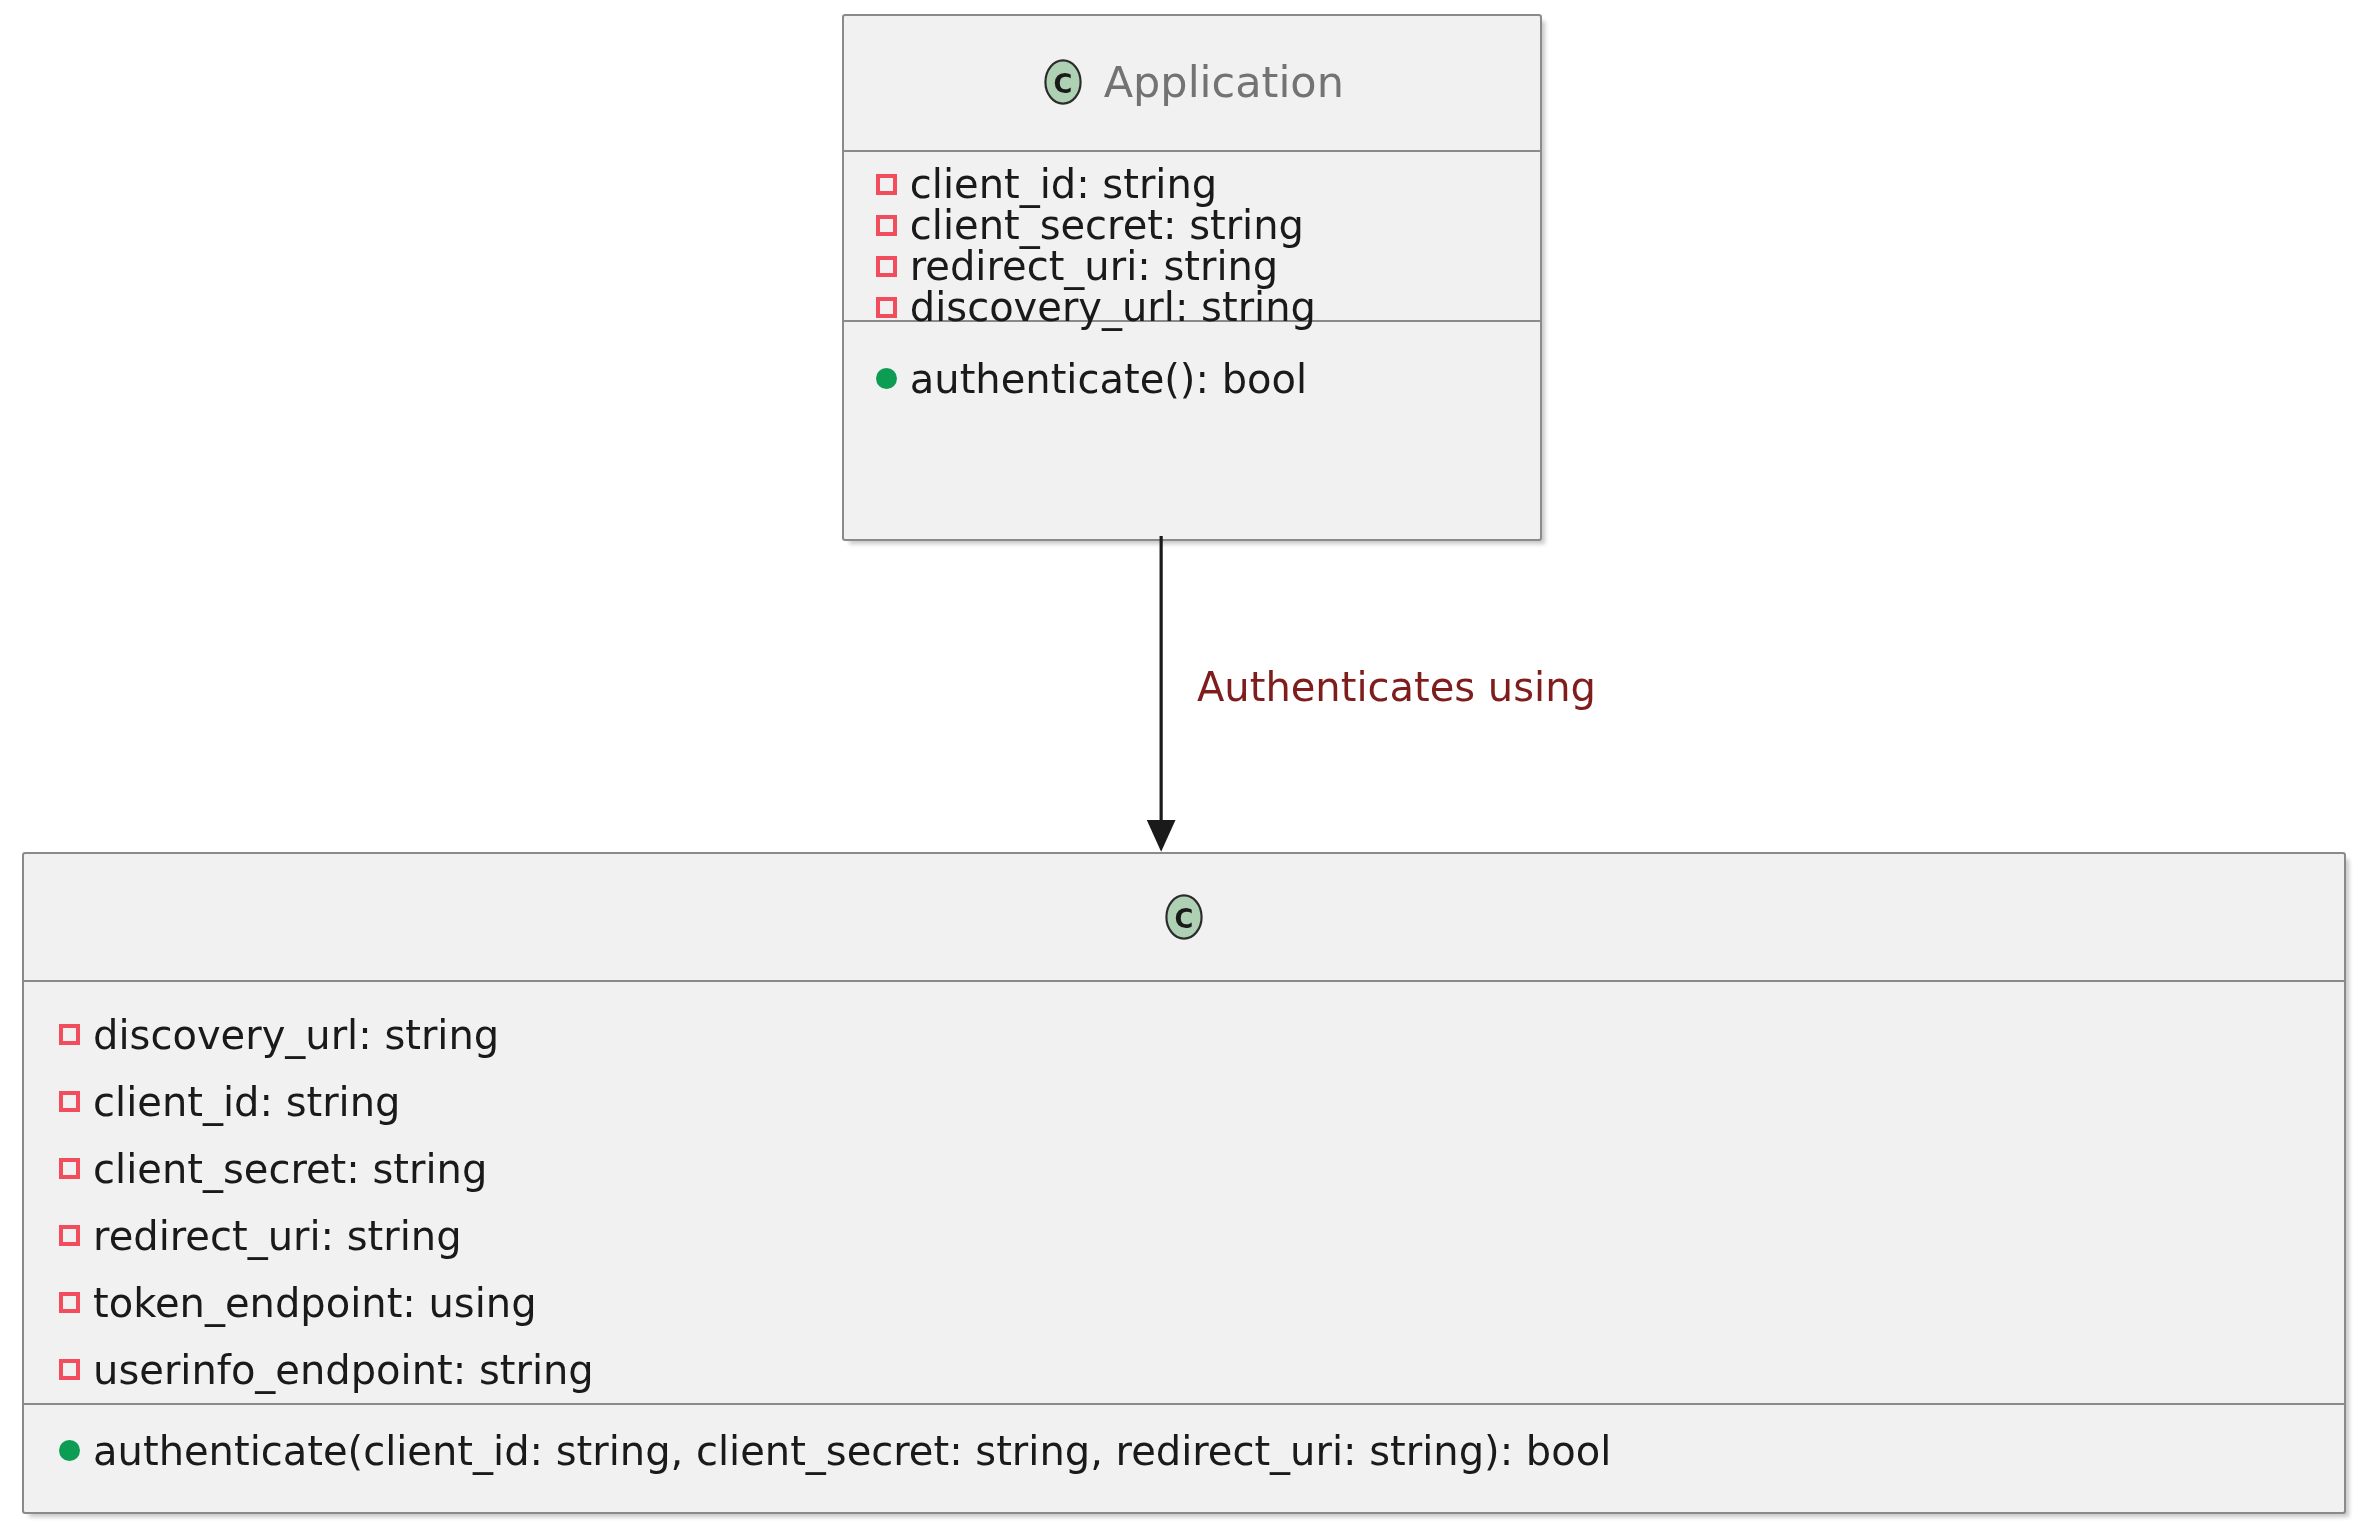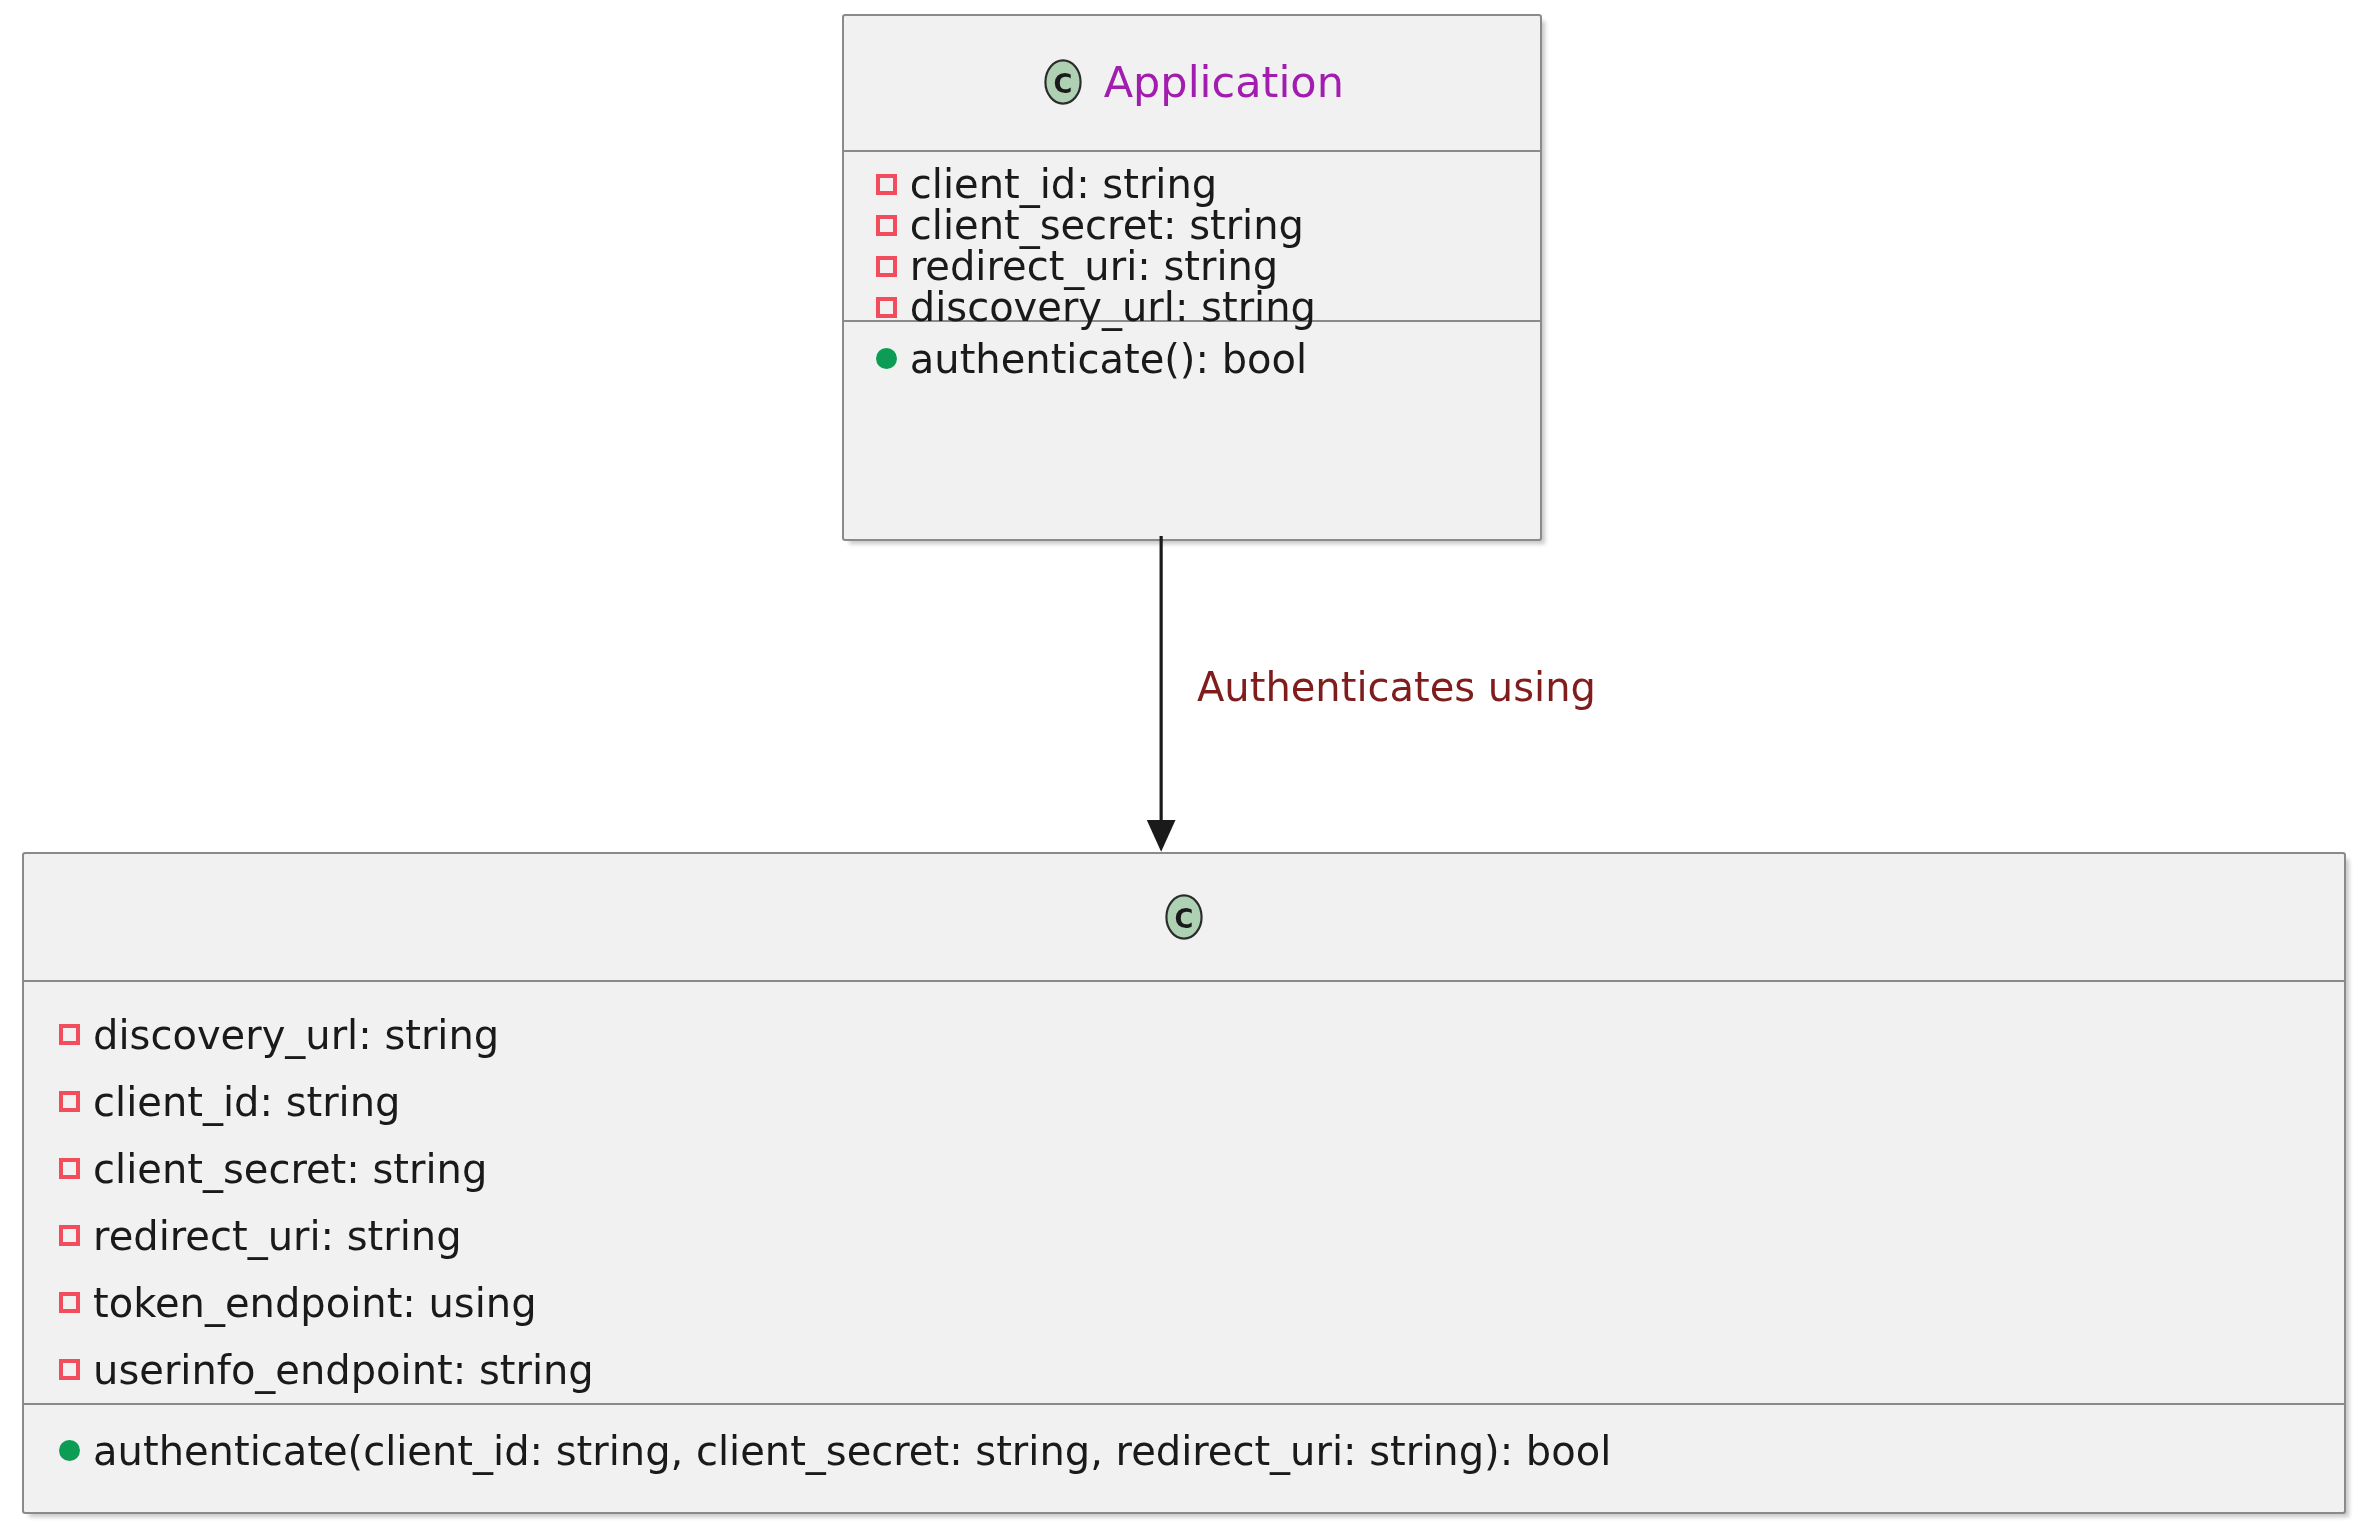--- a/index.html
+++ b/index.html
@@ -26,21 +26,21 @@
   }
   .class-header {
     display: flex;
     align-items: center;
     justify-content: center;
     gap: 17.6px;
     box-sizing: border-box;
   }
   .class-title {
     font-size: 43px;
-    color: #a21caf;
+    color: #737373;
     letter-spacing: 0px;
     white-space: nowrap;
   }
   .section-divider {
     height: 0;
     border-top: 2.4px solid #8a8a8a;
     width: 100%;
   }
   .member-list {
     box-sizing: border-box;
@@ -85,21 +85,21 @@
   #app-class {
     left: 842px;
     top: 14.4px;
     width: 700px;
     height: 527px;
   }
   #app-class .class-header { height: 134px; padding-bottom: 3.2px; }
   #app-class .attr-list { padding-left: 32px; height: 168px; }
   #app-class .attr-list .member-row { height: 41px; }
   #app-class .meth-list { padding-left: 32px; }
-  #app-class .meth-list .member-row { height: 48px; margin-top: 1px; }
+  #app-class .meth-list .member-row { height: 48px; margin-top: 21px; }
 
   
   #oidc-class {
     left: 22.3px;
     top: 852px;
     width: 2324px;
     height: 662px;
   }
   #oidc-class .class-header { height: 126px; }
   #oidc-class .attr-list { padding-left: 35px; height: 421px; padding-top: 19px; }

